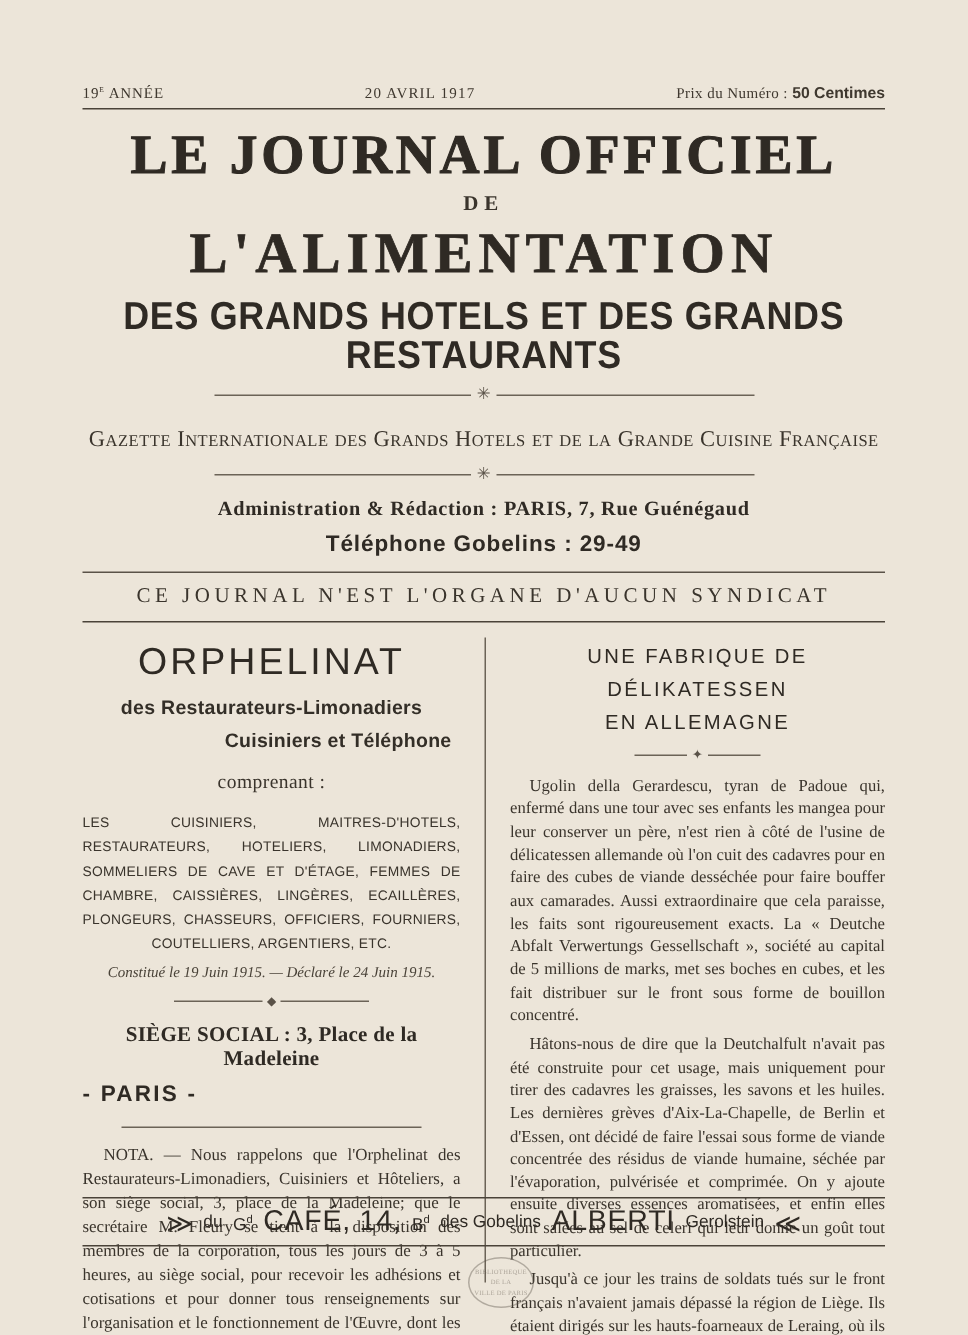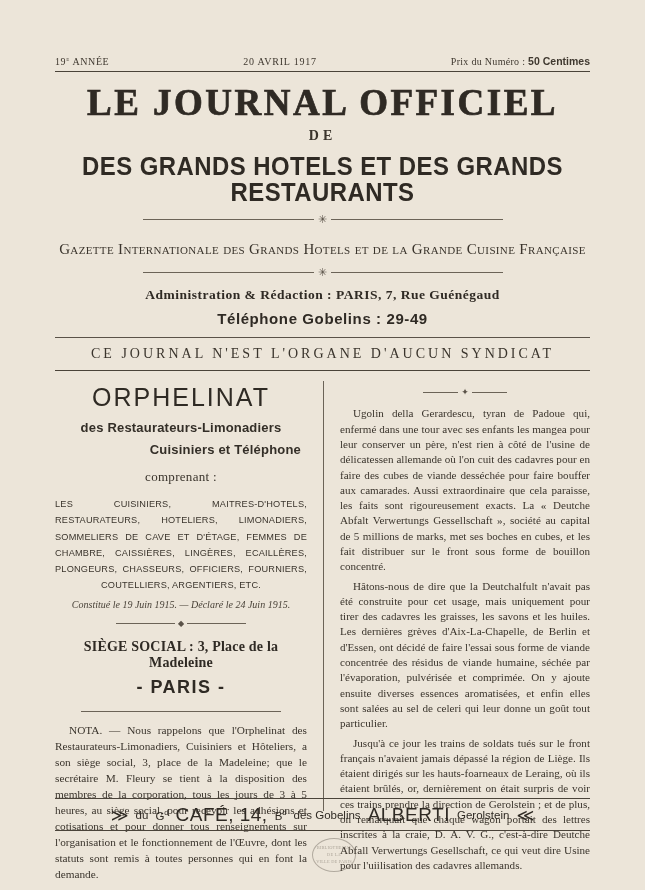--- a/index.html
+++ b/index.html
@@ -215,24 +215,24 @@
 
   .siege {
     text-align: center;
     font-weight: bold;
     font-size: 14px;
     margin-top: 11px;
     letter-spacing: .2px;
     color: #2f2a24;
   }
   .paris {
-    text-align: center;
+    text-align: left;
     font-family: "Liberation Sans", sans-serif;
     font-weight: bold;
-    font-size: 18px;
+    font-size: 15px;
     letter-spacing: 1.5px;
     margin-top: 6px;
     color: #2f2a24;
   }
   .hr-left {
     border-top: 1px solid #6b6357;
     margin: 13px 26px 0;
   }
   .nota {
     font-size: 11.3px;
@@ -322,20 +322,21 @@
 
     <div class="topline">
       <div class="annee"><span>19</span><sup>e</sup> <span>ANNÉE</span></div>
       <div class="date">20 AVRIL 1917</div>
       <div class="prix"><span>Prix du Numéro : </span><b>50 Centimes</b></div>
     </div>
     <div class="rule-thick"></div>
 
     <div class="t-main">LE JOURNAL OFFICIEL</div>
     <div class="t-de">DE</div>
+    <div class="t-alim">L'ALIMENTATION</div>
     <div class="t-sub">DES GRANDS HOTELS ET DES GRANDS RESTAURANTS</div>
 
     <div class="orn">
       <span class="ln"></span>
       <span class="star">✳</span>
       <span class="ln"></span>
     </div>
 
     <div class="gazette">Gazette Internationale des Grands Hotels et de la Grande Cuisine Française</div>
 
@@ -371,20 +372,24 @@
         <div class="siege">SIÈGE SOCIAL : 3, Place de la Madeleine</div>
         <div class="paris">- PARIS -</div>
         <div class="hr-left"></div>
         <div class="nota">NOTA. — Nous rappelons que l'Orphelinat des Restaurateurs-Limonadiers, Cuisiniers et Hôteliers, a son siège social, 3, place de la Madeleine; que le secrétaire M. Fleury se tient à la disposition des membres de la corporation, tous les jours de 3 à 5 heures, au siège social, pour recevoir les adhésions et cotisations et pour donner tous renseignements sur l'organisation et le fonctionnement de l'Œuvre, dont les statuts sont remis à toutes personnes qui en font la demande.</div>
 
       </div>
 
       <div class="col-sep"></div>
 
       <div class="col-right">
+        <div class="r-head">
+          <div>UNE FABRIQUE DE DÉLIKATESSEN</div>
+          <div>EN ALLEMAGNE</div>
+        </div>
         <div class="orn-tiny">
           <span class="ln"></span>
           <span class="dot">✦</span>
           <span class="ln"></span>
         </div>
         <div class="art">Ugolin della Gerardescu, tyran de Padoue qui, enfermé dans une tour avec ses enfants les mangea pour leur conserver un père, n'est rien à côté de l'usine de délicatessen allemande où l'on cuit des cadavres pour en faire des cubes de viande desséchée pour faire bouffer aux camarades. Aussi extraordinaire que cela paraisse, les faits sont rigoureusement exacts. La « Deutche Abfalt Verwertungs Gessellschaft », société au capital de 5 millions de marks, met ses boches en cubes, et les fait distribuer sur le front sous forme de bouillon concentré.</div>
         <div class="art">Hâtons-nous de dire que la Deutchalfult n'avait pas été construite pour cet usage, mais uniquement pour tirer des cadavres les graisses, les savons et les huiles. Les dernières grèves d'Aix-La-Chapelle, de Berlin et d'Essen, ont décidé de faire l'essai sous forme de viande concentrée des résidus de viande humaine, séchée par l'évaporation, pulvérisée et comprimée. On y ajoute ensuite diverses essences aromatisées, et enfin elles sont salées au sel de celeri qui leur donne un goût tout particulier.</div>
         <div class="art">Jusqu'à ce jour les trains de soldats tués sur le front français n'avaient jamais dépassé la région de Liège. Ils étaient dirigés sur les hauts-foarneaux de Leraing, où ils étaient brûlés, or, dernièrement on était surpris de voir ces trains prendre la direction de Gerolstein ; et de plus, on remarquait que chaque wagon portait des lettres inscrites à la craie, D. A. V. G., c'est-à-dire Deutche Abfall Verwertungs Gesellschaft, ce qui veut dire Usine pour l'uiilisation des cadavres allemands.</div>
       </div>
 

